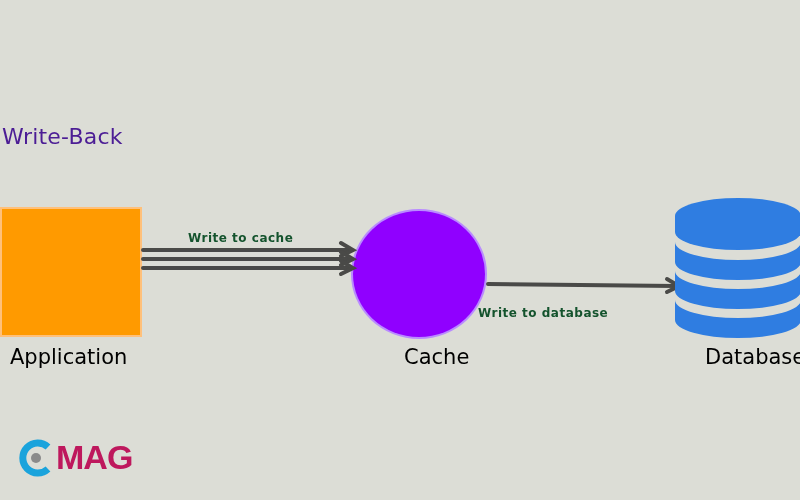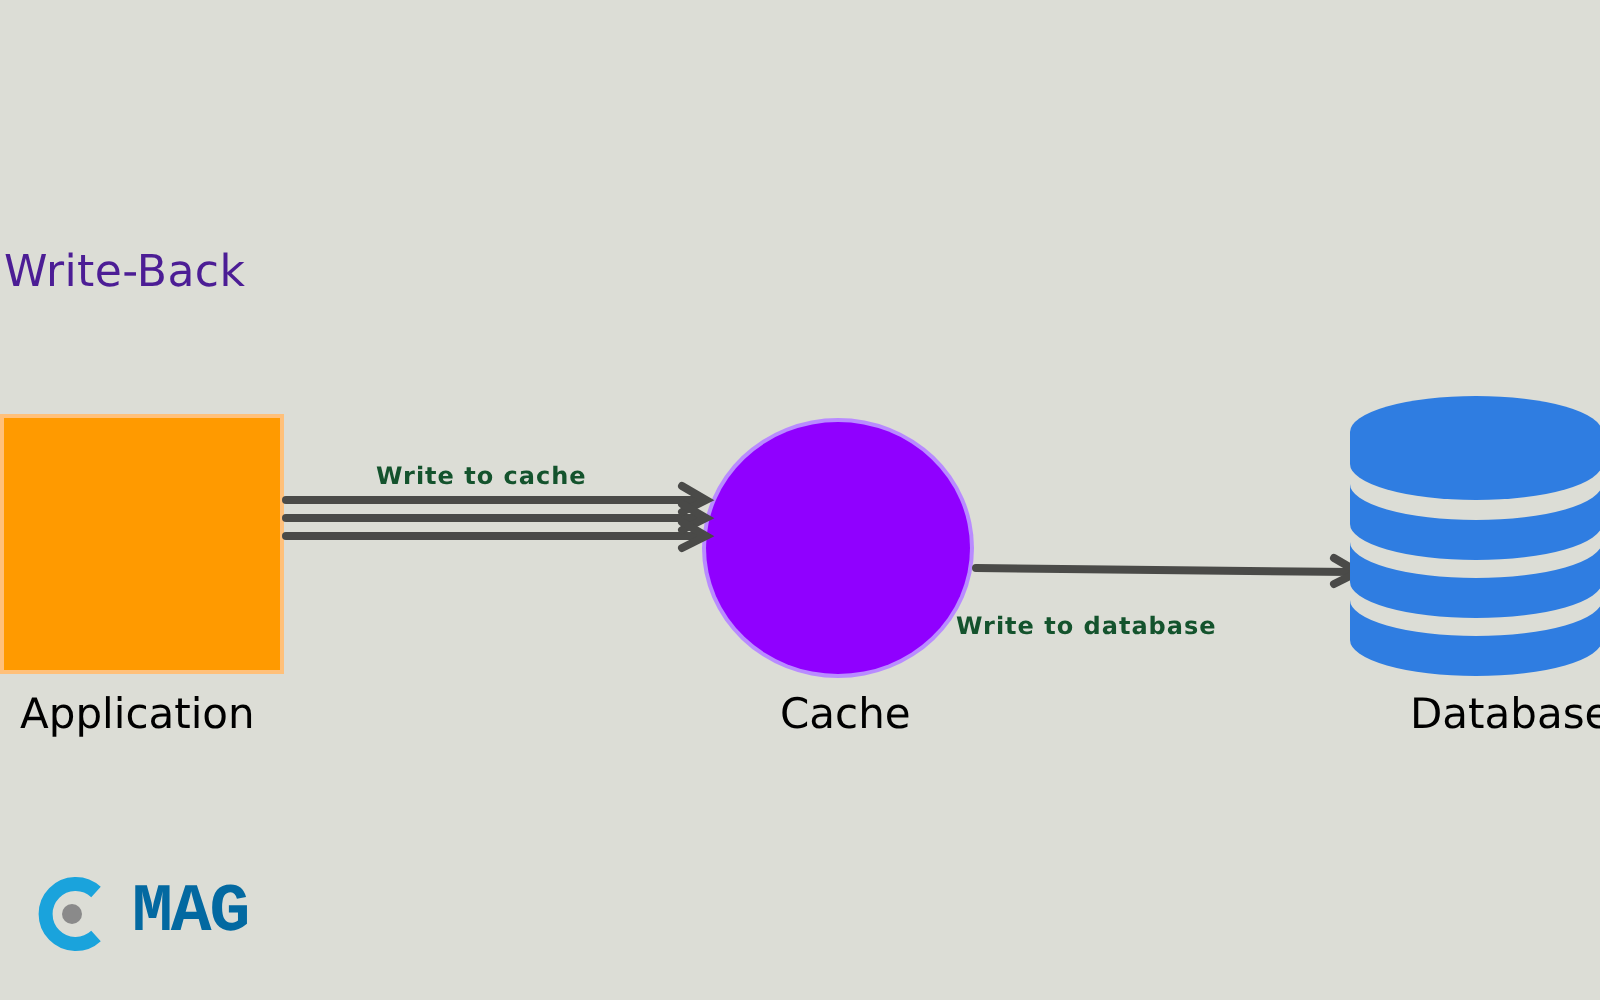--- a/index.html
+++ b/index.html
@@ -31,34 +31,34 @@
     .edge-label {
       position: absolute; font-size: 12px; font-weight: bold; color: #14532d;
       letter-spacing: 0.5px;
     }
     svg.overlay { position: absolute; left: 0; top: 0; }
     .logo {
       position: absolute; left: 18px; top: 438px;
       display: flex; align-items: center;
     }
     .logo-text {
-      font-family: Liberation Mono, monospace; font-weight: bold;
-      font-size: 34px; color: #0369a1; margin-left: 12px; letter-spacing: -1px;
+      font-family: Liberation Sans, sans-serif; font-weight: bold;
+      font-size: 34px; color: #be185d; margin-left: 2px; letter-spacing: -1px;
     }
   </style>
 </head>
 <body>
 
 <div class="title">Write-Back</div>
 
 <div class="app-box"></div>
 <div class="node-label" style="left:10px; top:345px;">Application</div>
 
 <div class="cache-circle"></div>
-<div class="node-label" style="left:390px; top:345px;">Cache</div>
+<div class="node-label" style="left:404px; top:345px;">Cache</div>
 
 <div class="node-label" style="left:705px; top:345px;">Database</div>
 
 <div class="edge-label" style="left:188px; top:231px;">Write to cache</div>
 <div class="edge-label" style="left:478px; top:266px;margin-top:40px;">Write to database</div>
 
 <svg class="overlay" width="800" height="500" viewBox="0 0 800 500">
 
   <g stroke="#4a4a48" stroke-width="4" fill="none" stroke-linecap="round">
     <line x1="143" y1="250" x2="350" y2="250"></line>

